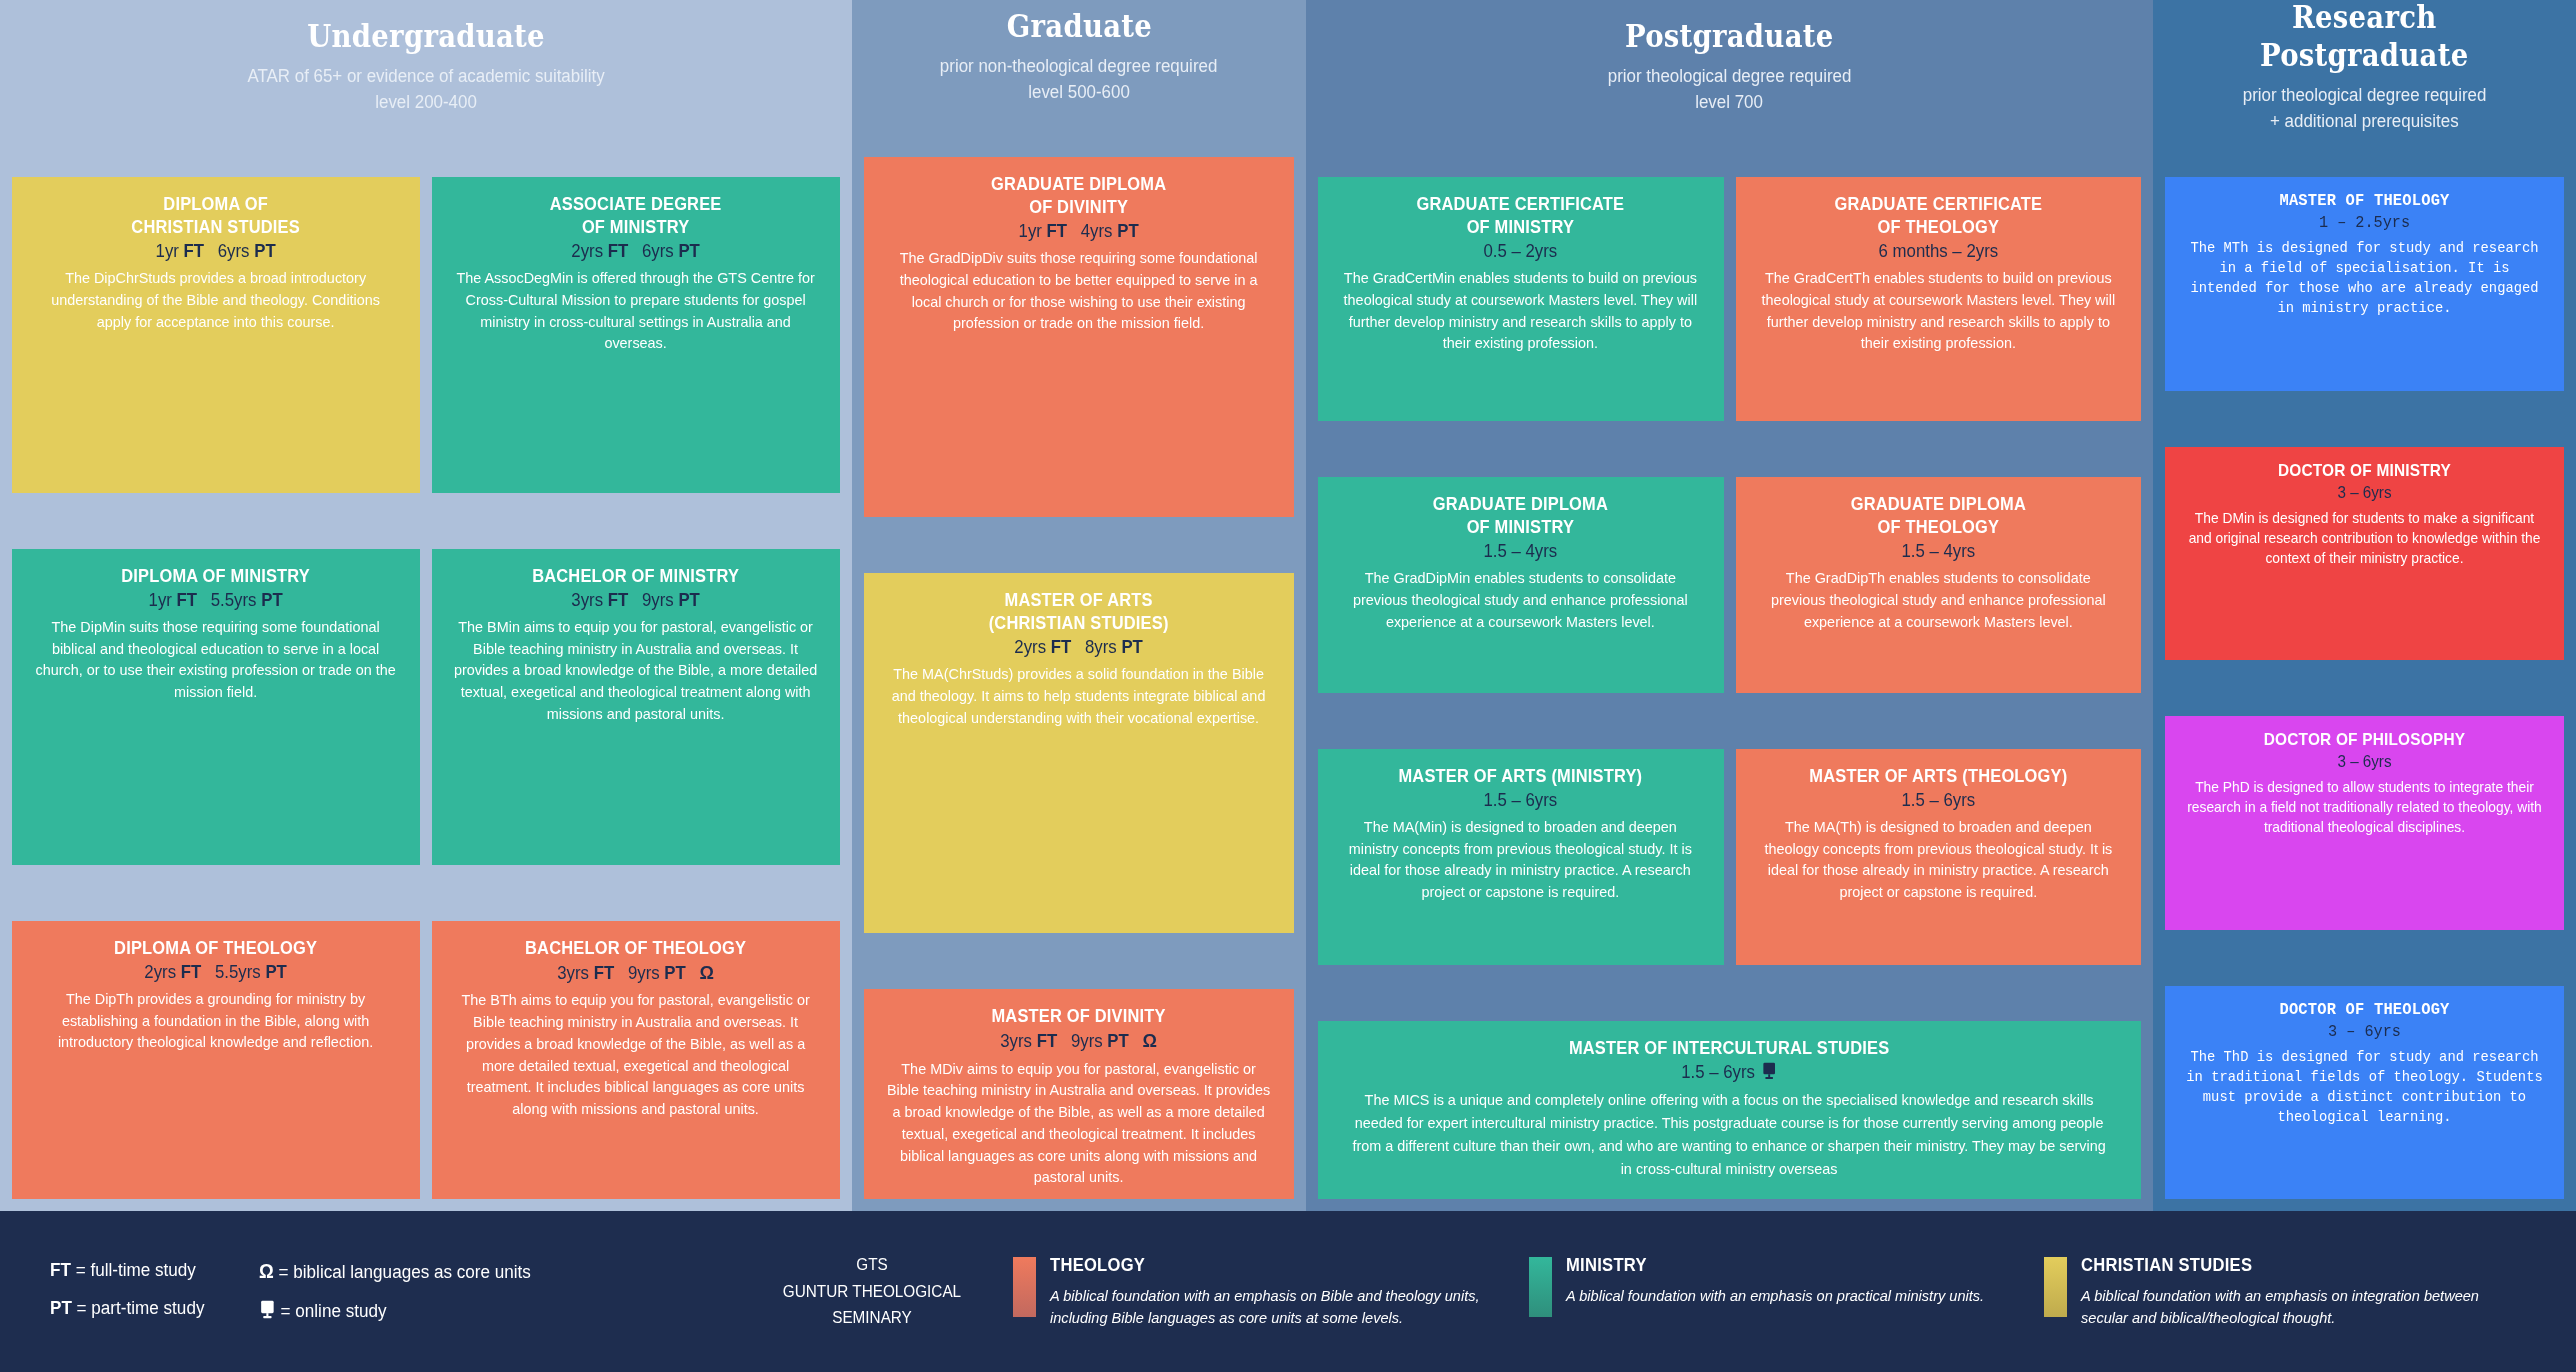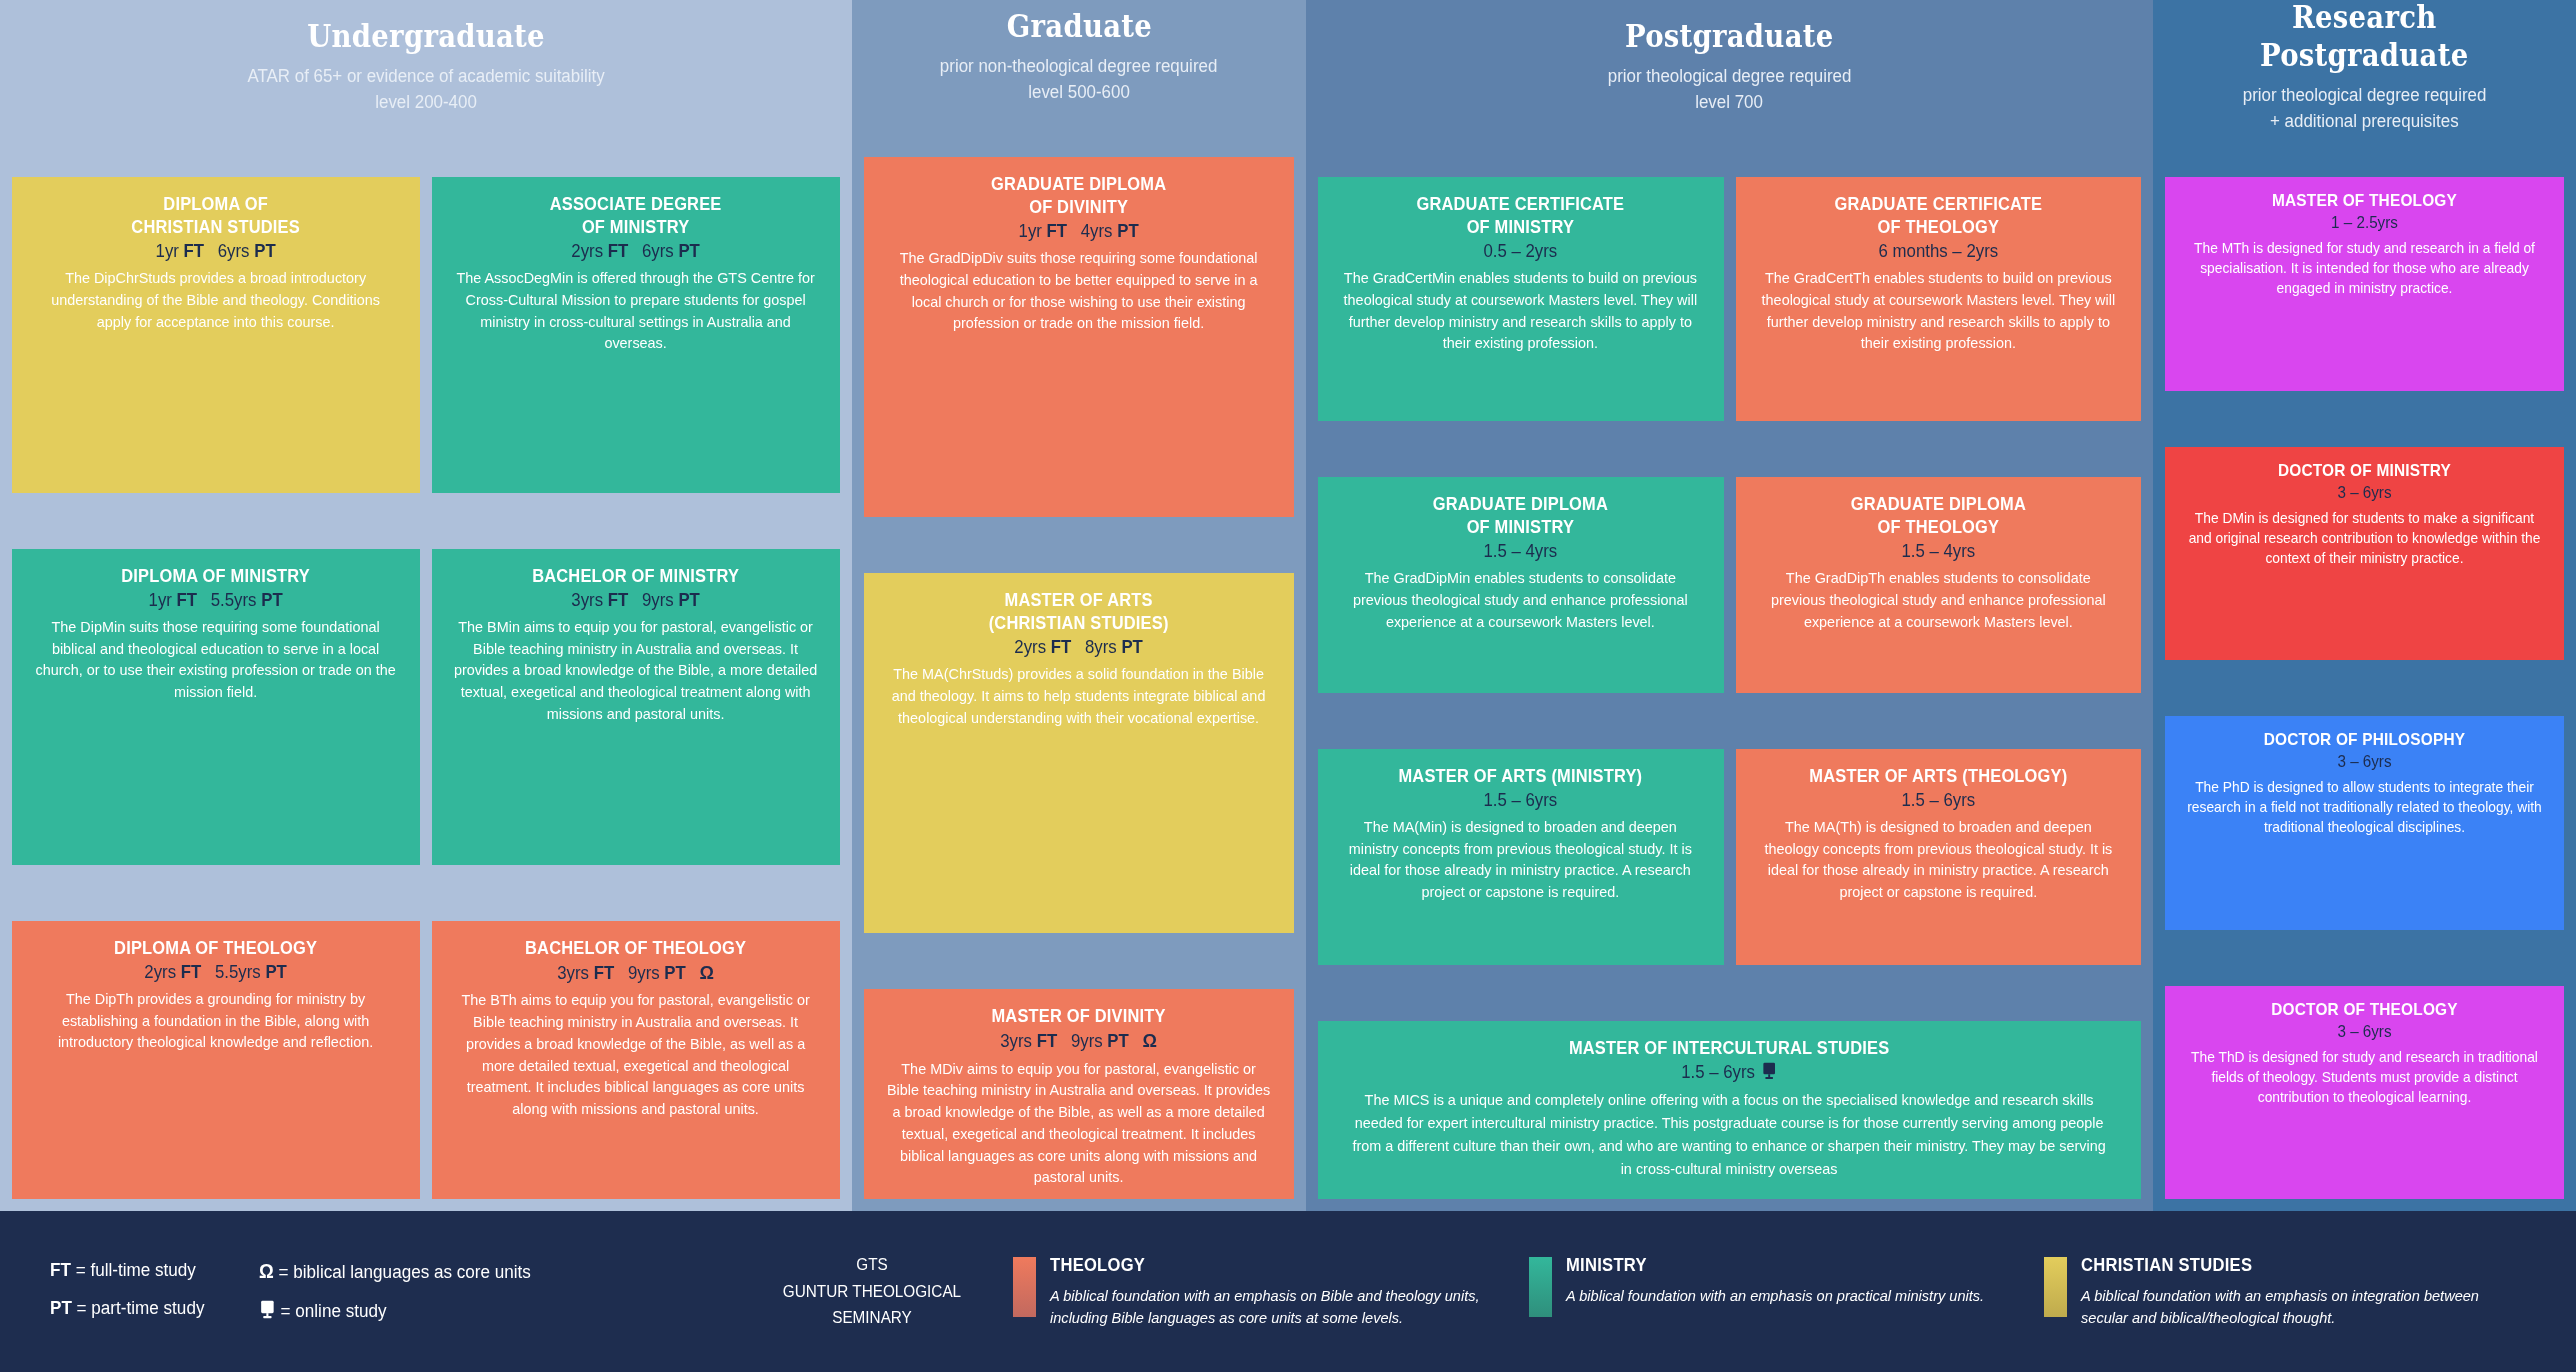--- a/index.html
+++ b/index.html
@@ -74,23 +74,23 @@
     flex: 1;
     padding: 16.6px 14.4px 11px;
     text-align: center;
     color: #ffffff;
     display: block;
     margin-top: 44px;
   }
   .card.theology        { background: #ef7a5d; }
   .card.ministry        { background: #33b79b; }
   .card.chrstudies      { background: #e3cd5c; }
-  .card.theology-m      { background: #d946ef; }
+  .card.theology-m      { background: #3b82f6; font-family: Liberation Mono, monospace; }
   .card.ministry-m      { background: #ef4444; }
-  .card.chrstudies-m    { background: #3b82f6; }
+  .card.chrstudies-m    { background: #d946ef; }
 
   .card-title {
     font-weight: bold;
     font-size: 17.7px;
     line-height: 1.22;
     letter-spacing: 0.2px;
     margin-bottom: 1.7px;
     transform: scaleX(0.93);
   }
   .card-dur {

